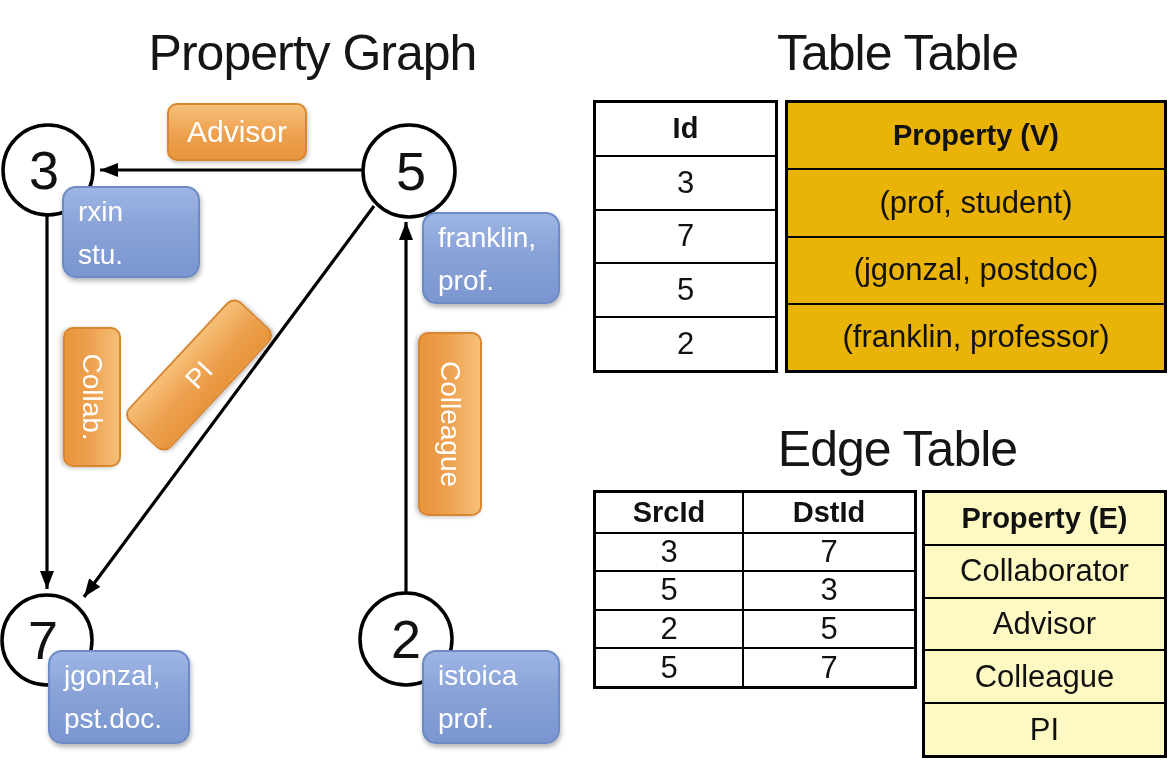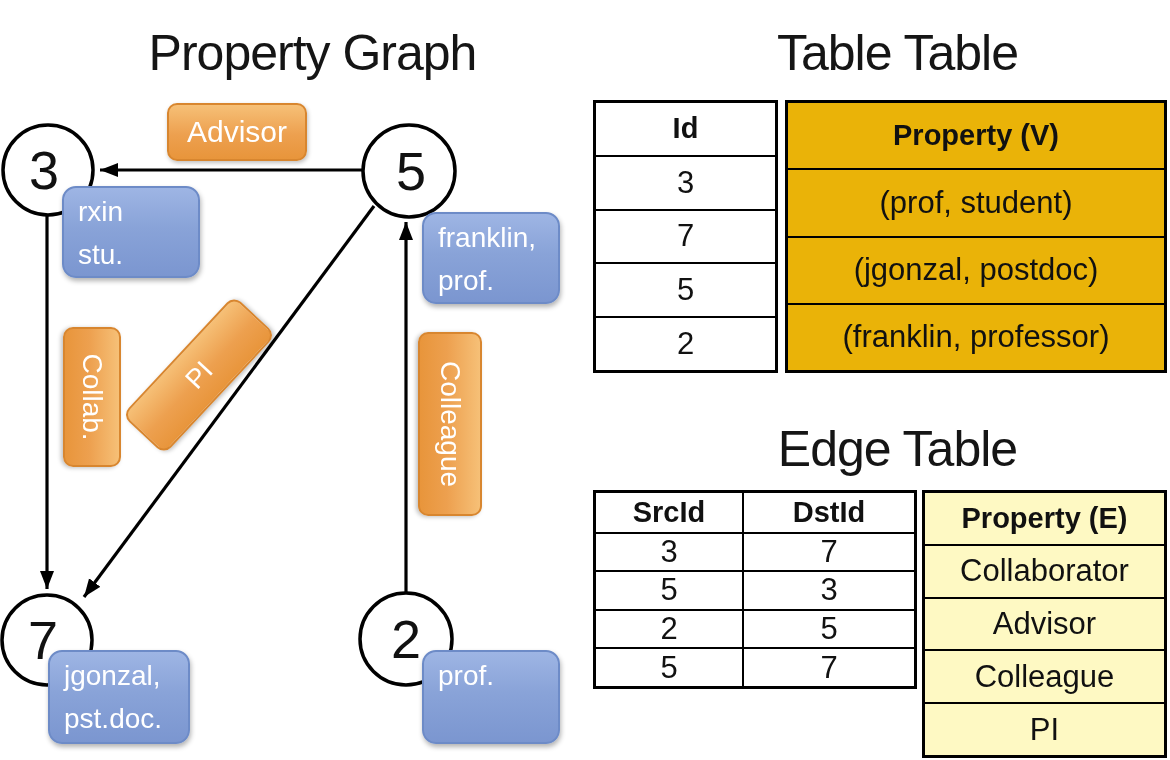--- a/index.html
+++ b/index.html
@@ -110,20 +110,21 @@
   </div>
   <div class="vlabel" style="left:422px; top:188px; width:110px; height:86px;margin-top:24px;">
     <span>franklin,</span>
     <span>prof.</span>
   </div>
   <div class="vlabel" style="left:48px; top:650px; width:114px; height:88px;">
     <span>jgonzal,</span>
     <span>pst.doc.</span>
   </div>
   <div class="vlabel" style="left:422px; top:650px; width:110px; height:88px;">
+    <span>istoica</span>
     <span>prof.</span>
   </div>
 
   <div class="tbl" style="left:593px; top:100px; width:185px; height:273px; background:#fff;">
     <div class="cell hdr">Id</div>
     <div class="cell">3</div>
     <div class="cell">7</div>
     <div class="cell">5</div>
     <div class="cell">2</div>
   </div>

